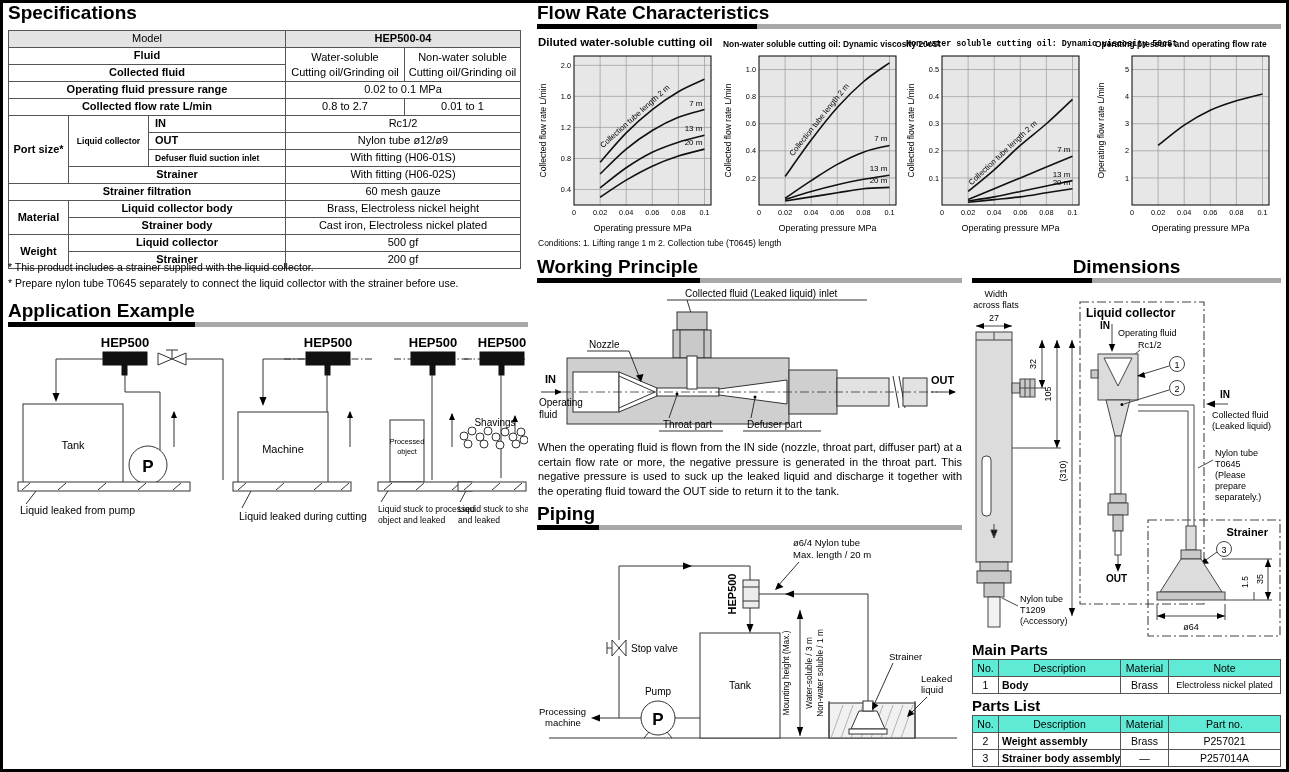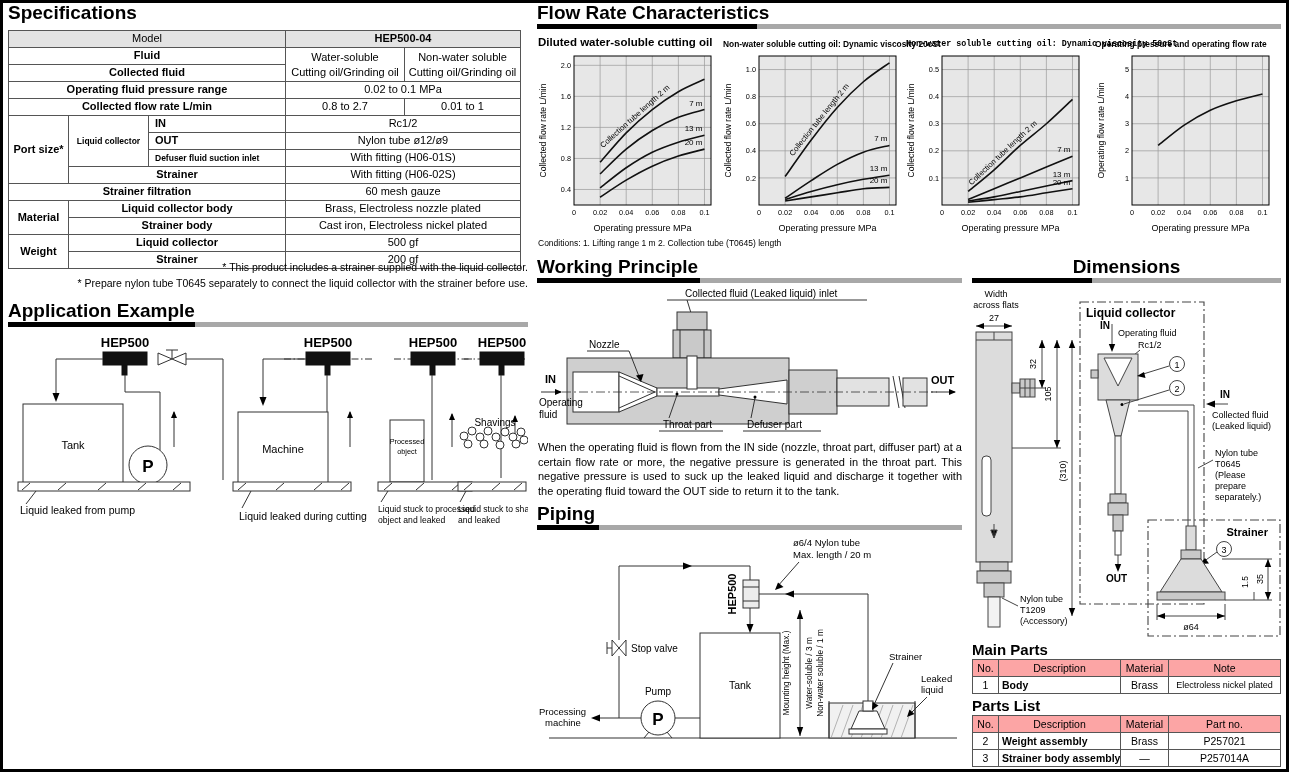--- a/index.html
+++ b/index.html
@@ -12,29 +12,29 @@
   .rule{height:5px;display:flex;}
   .rule .b{background:#000;height:5px;}
   .rule .g{background:#a8a8a8;height:5px;flex:1;}
   table{border-collapse:collapse;table-layout:fixed;}
   .spec{width:512px;}
   .spec td{border:1px solid #555;font-size:11px;height:16px;padding:0 2px;text-align:center;vertical-align:middle;line-height:1.05;overflow:hidden;}
   .spec .hd{background:#e3e3e3;}
   .spec .lb{font-weight:bold;}
   .spec .sm{font-size:8.5px;font-weight:bold;}
   .spec .val2 div{line-height:15px;}
-  .notes{font-size:10.5px;line-height:1.5;text-align:right;}
+  .notes{font-size:10.5px;line-height:1.5;}
   .cond{font-size:8.5px;}
   .chart-title{font-weight:bold;font-size:8.4px;white-space:nowrap;}
   .chart-title.big{font-size:11.5px;}
   .para{font-size:11px;line-height:1.33;text-align:justify;}
   .sub-title{font-weight:bold;font-size:15px;}
   .parts{width:308px;}
   .parts td{border:1px solid #555;font-size:10.5px;height:16px;padding:0 3px;text-align:center;overflow:hidden;white-space:nowrap;}
-  .parts .hd{background:#fca5a5;}
+  .parts .hd{background:#5eead4;}
   .parts .desc{font-weight:bold;text-align:left;}
   .parts .fit{font-size:9px;}
   svg text{font-family:"Liberation Sans",sans-serif;fill:#000;}
 </style>
 </head>
 <body>
 
 <div class="frame"></div>
 
 <div class="abs" style="left:8px;top:2px;">
@@ -95,21 +95,21 @@
     <td colspan="2" class="lb">Strainer</td>
     <td colspan="2">With fitting (H06-02S)</td>
   </tr>
   <tr>
     <td colspan="3" class="lb">Strainer filtration</td>
     <td colspan="2">60 mesh gauze</td>
   </tr>
   <tr>
     <td rowspan="2" class="lb">Material</td>
     <td colspan="2" class="lb">Liquid collector body</td>
-    <td colspan="2">Brass, Electroless nozzle plated</td>
+    <td colspan="2">Brass, Electroless nickel height</td>
   </tr>
   <tr>
     <td colspan="2" class="lb">Strainer body</td>
     <td colspan="2">Cast iron, Electroless nickel plated</td>
   </tr>
   <tr>
     <td rowspan="2" class="lb">Weight</td>
     <td colspan="2" class="lb">Liquid collector</td>
     <td colspan="2">500 gf</td>
   </tr>

